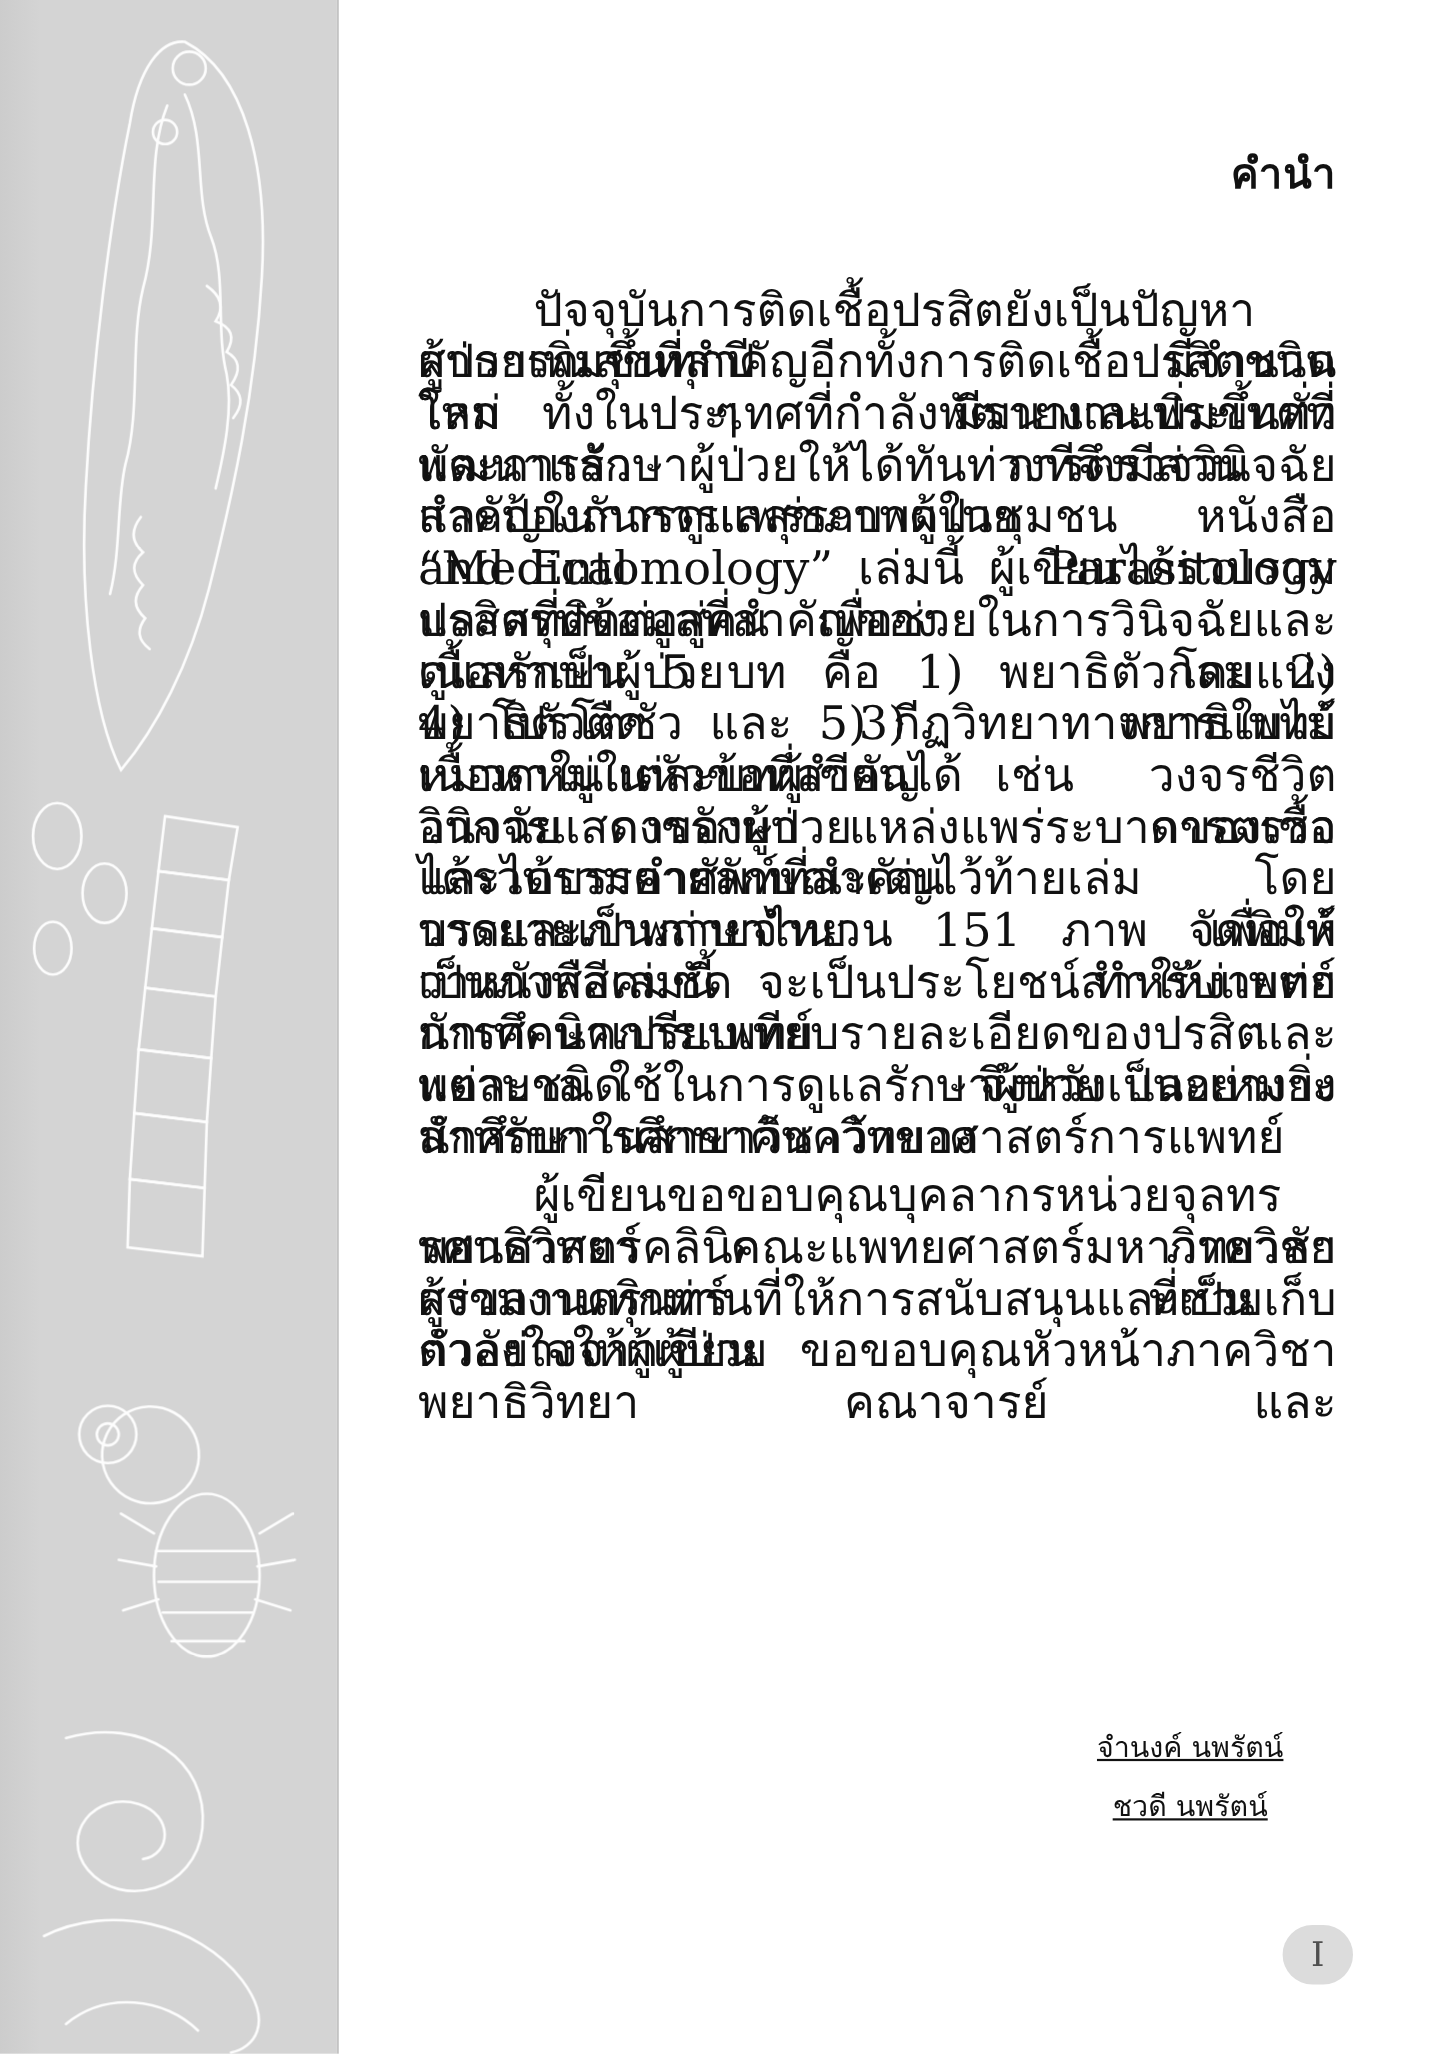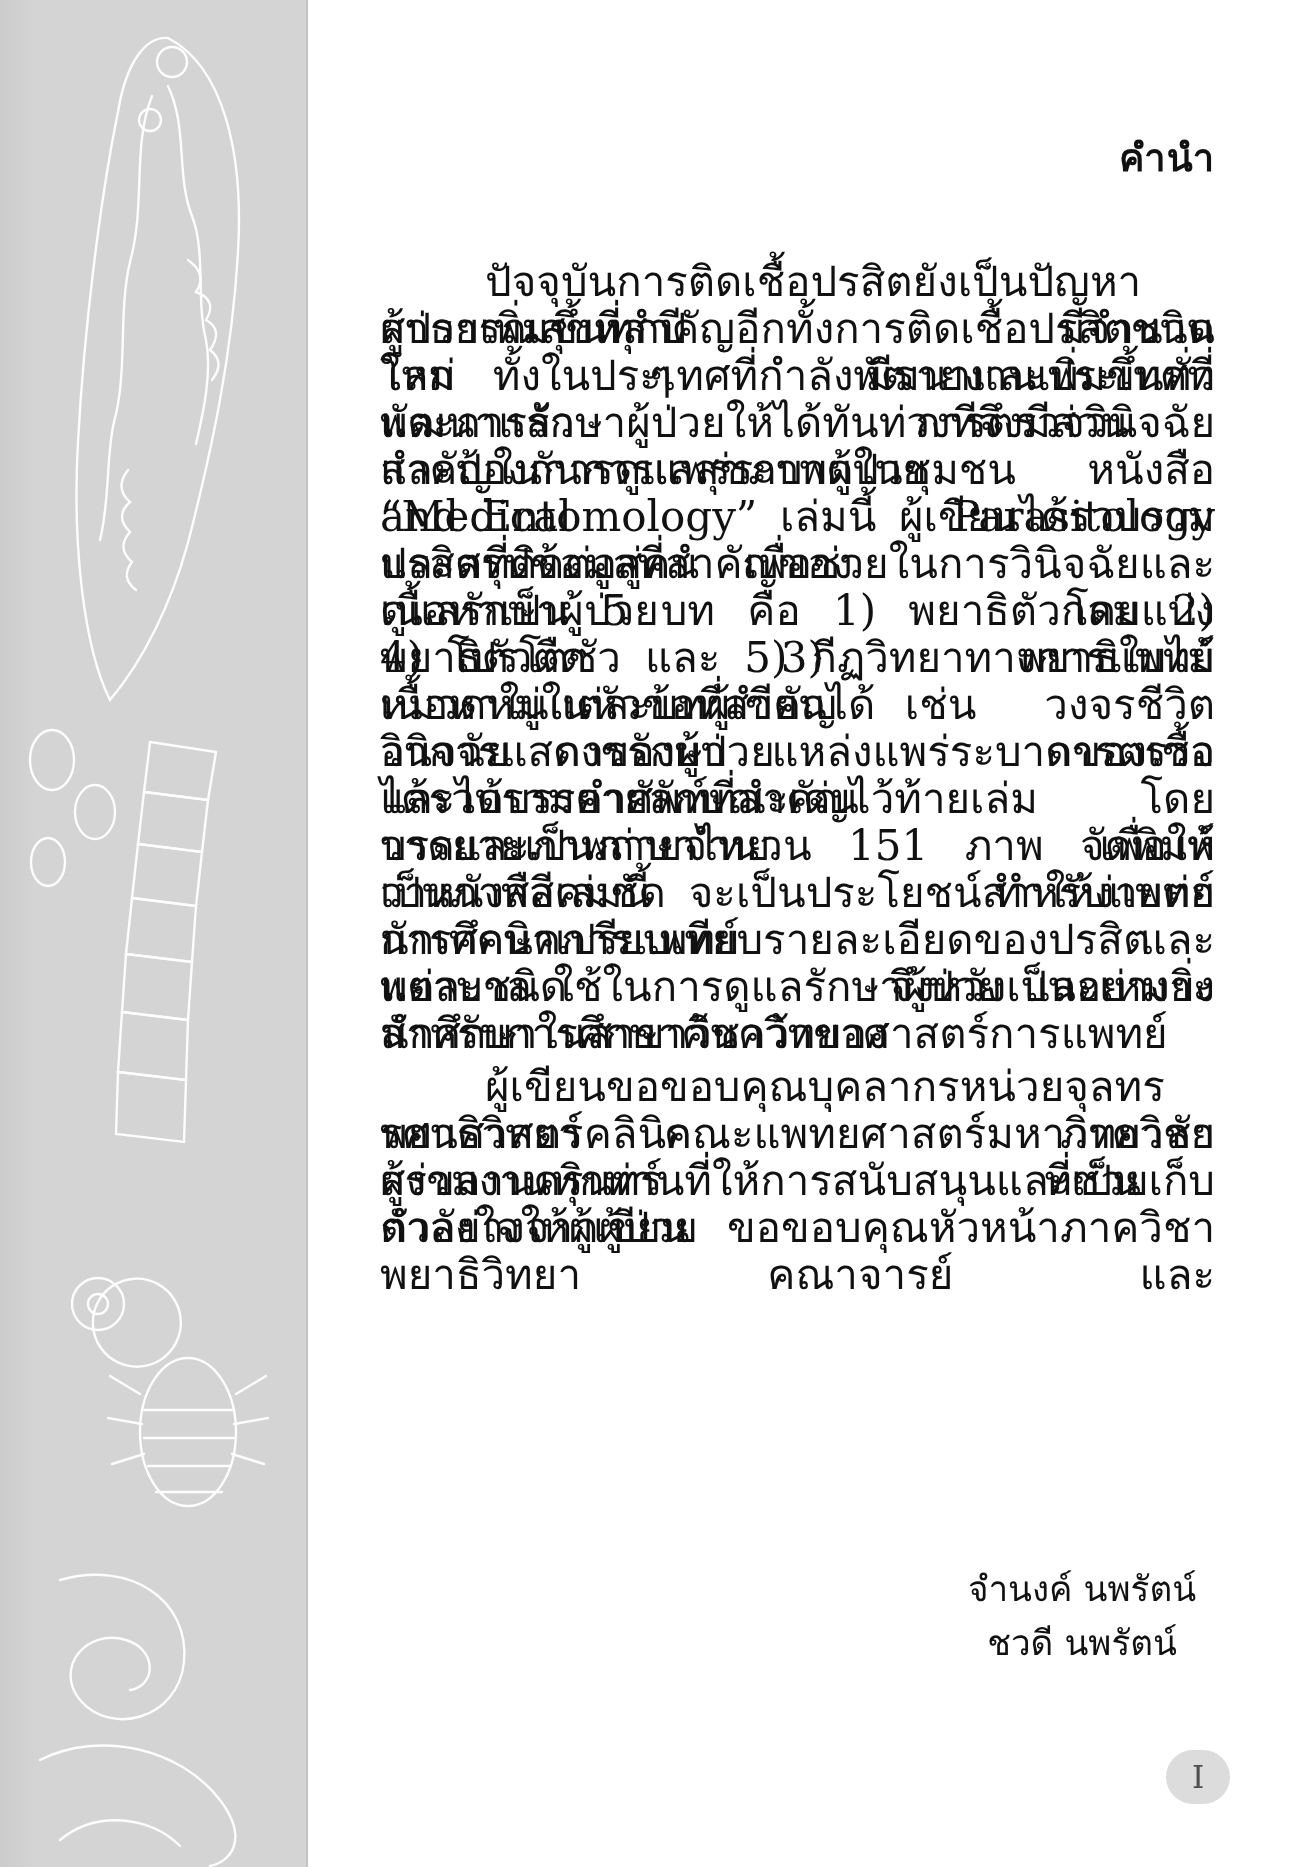--- a/index.html
+++ b/index.html
@@ -59,21 +59,22 @@
   }
   .para .line.first { text-indent: 105px; }
   .para .line.last  { text-align-last: left; }
 
   
   .signatures {
     position: absolute;
     left: 932px;
     top: 1562px;
     width: 300px;
-    font-size: 35px;
+    font-size: 26px;
+    text-decoration: underline;
   }
   .signatures .line {
     height: 54px;
     line-height: 54px;
     text-align: center;
   }
 
   
   .page-badge {
     position: absolute;

